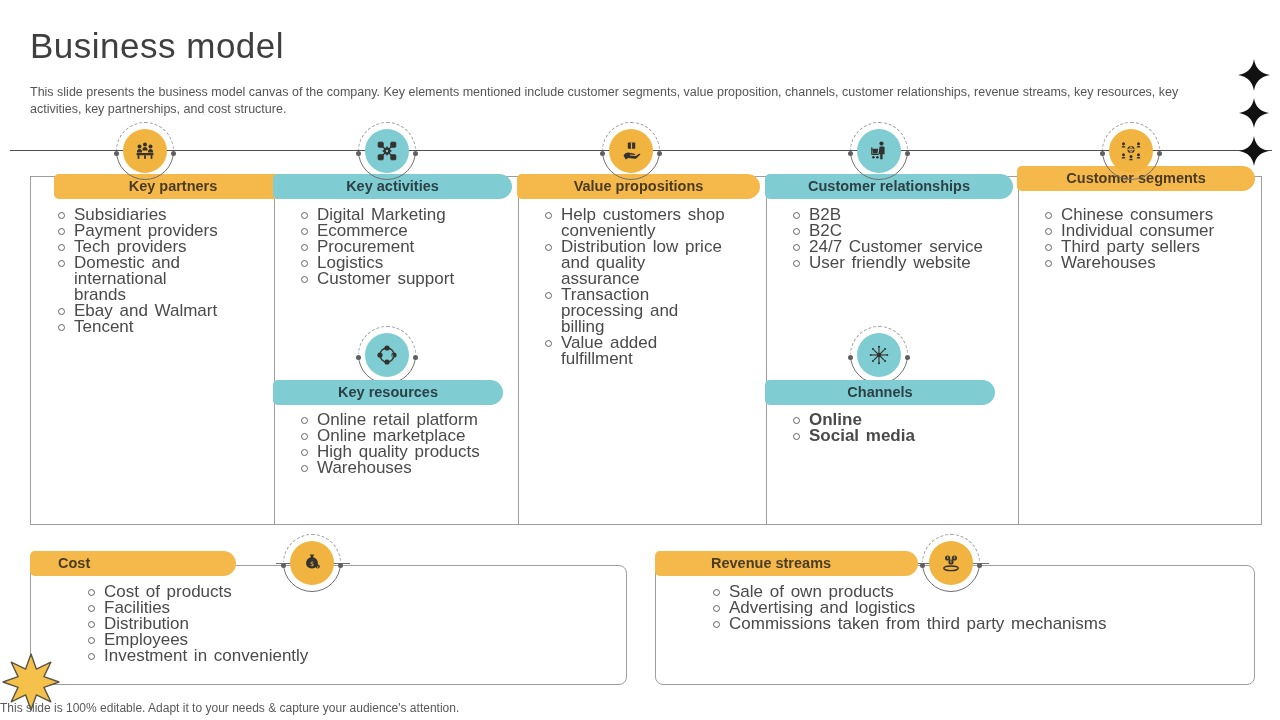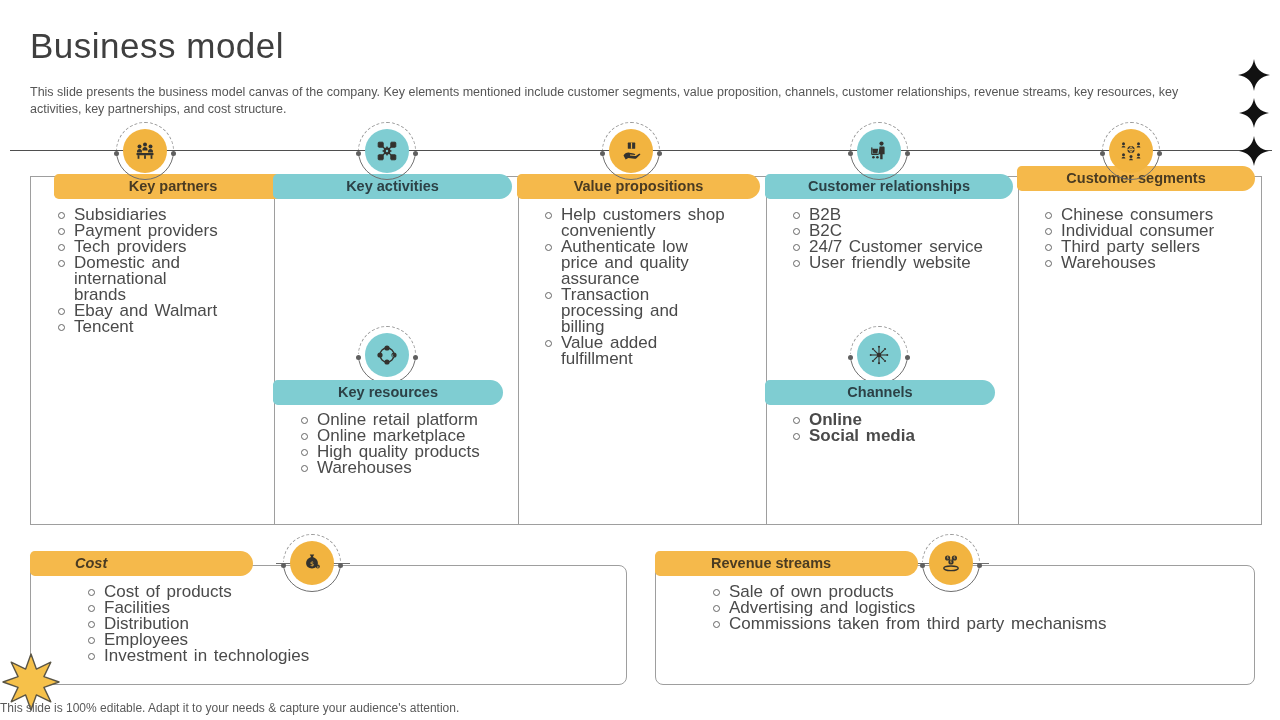--- a/index.html
+++ b/index.html
@@ -196,23 +196,30 @@
   </div>
 
   <ul class="blist" style="left:56px;top:207px;width:165px;">
     <li>Subsidiaries</li>
     <li>Payment providers</li>
     <li>Tech providers</li>
     <li>Domestic and international brands</li>
     <li>Ebay and Walmart</li>
     <li>Tencent</li>
   </ul>
+  <ul class="blist" style="left:299px;top:207px;width:197px;">
+    <li>Digital Marketing</li>
+    <li>Ecommerce</li>
+    <li>Procurement</li>
+    <li>Logistics</li>
+    <li>Customer support</li>
+  </ul>
   <ul class="blist" style="left:543px;top:207px;width:185px;">
     <li>Help customers shop conveniently</li>
-    <li>Authenticate low price and quality assurance</li>
+    <li>Distribution low price and quality assurance</li>
     <li>Transaction processing and billing</li>
     <li>Value added fulfillment</li>
   </ul>
   <ul class="blist" style="left:791px;top:207px;width:205px;">
     <li>B2B</li>
     <li>B2C</li>
     <li>24/7 Customer service</li>
     <li>User friendly website</li>
   </ul>
   <ul class="blist" style="left:1043px;top:207px;width:197px;">
@@ -274,41 +281,41 @@
     </span>
   </div>
   <div class="pill teal" style="left:765px;top:380px;width:230px;">Channels</div>
   <ul class="blist" style="left:791px;top:412px;width:205px;font-weight:bold;">
     <li>Online</li>
     <li>Social media</li>
   </ul>
 
   <div class="connector" style="left:276px;width:74px;"></div>
   <div class="bottom-box" style="left:30px;width:595px;"></div>
-  <div class="pill yellow left-pad" style="left:30px;top:551px;width:248px;padding-left:45px;width:178px;font-style:italic;">Cost</div>
+  <div class="pill yellow left-pad" style="left:30px;top:551px;width:248px;padding-left:28px;width:178px;">Cost</div>
   <div class="badge yellow" style="left:283px;top:534px;">
     <span class="ring-top"></span>
       <span class="ring-bot"></span>
       <span class="dot dot-l"></span>
       <span class="dot dot-r"></span>
     <span class="circle">
       <svg width="24" height="24" viewBox="0 0 24 24" fill="#33322e">
         <path d="M9.8 3.6h4.4l-1.3 2.5c2.9 1 5 3.2 5 6 0 3.4-2.6 5.3-5.9 5.3s-5.9-1.9-5.9-5.3c0-2.8 2.1-5 5-6z"></path>
         <text x="12" y="14.6" font-size="6.5" fill="#F2B440" text-anchor="middle" font-family="DejaVu Sans, sans-serif">$</text>
         <circle cx="17.8" cy="15.4" r="2"></circle>
         <text x="17.8" y="16.9" font-size="3.6" fill="#F2B440" text-anchor="middle" font-family="DejaVu Sans, sans-serif">¢</text>
       </svg>
     </span>
   </div>
   <ul class="blist" style="left:86px;top:584px;width:520px;">
     <li>Cost of products</li>
     <li>Facilities</li>
     <li>Distribution</li>
     <li>Employees</li>
-    <li>Investment in technologies</li>
+    <li>Investment in conveniently</li>
   </ul>
 
   <div class="connector" style="left:915px;width:74px;"></div>
   <div class="bottom-box" style="left:655px;width:598px;"></div>
   <div class="pill yellow left-pad" style="left:655px;top:551px;padding-left:56px;width:207px;">Revenue streams</div>
   <div class="badge yellow" style="left:922px;top:534px;">
     <span class="ring-top"></span>
       <span class="ring-bot"></span>
       <span class="dot dot-l"></span>
       <span class="dot dot-r"></span>

